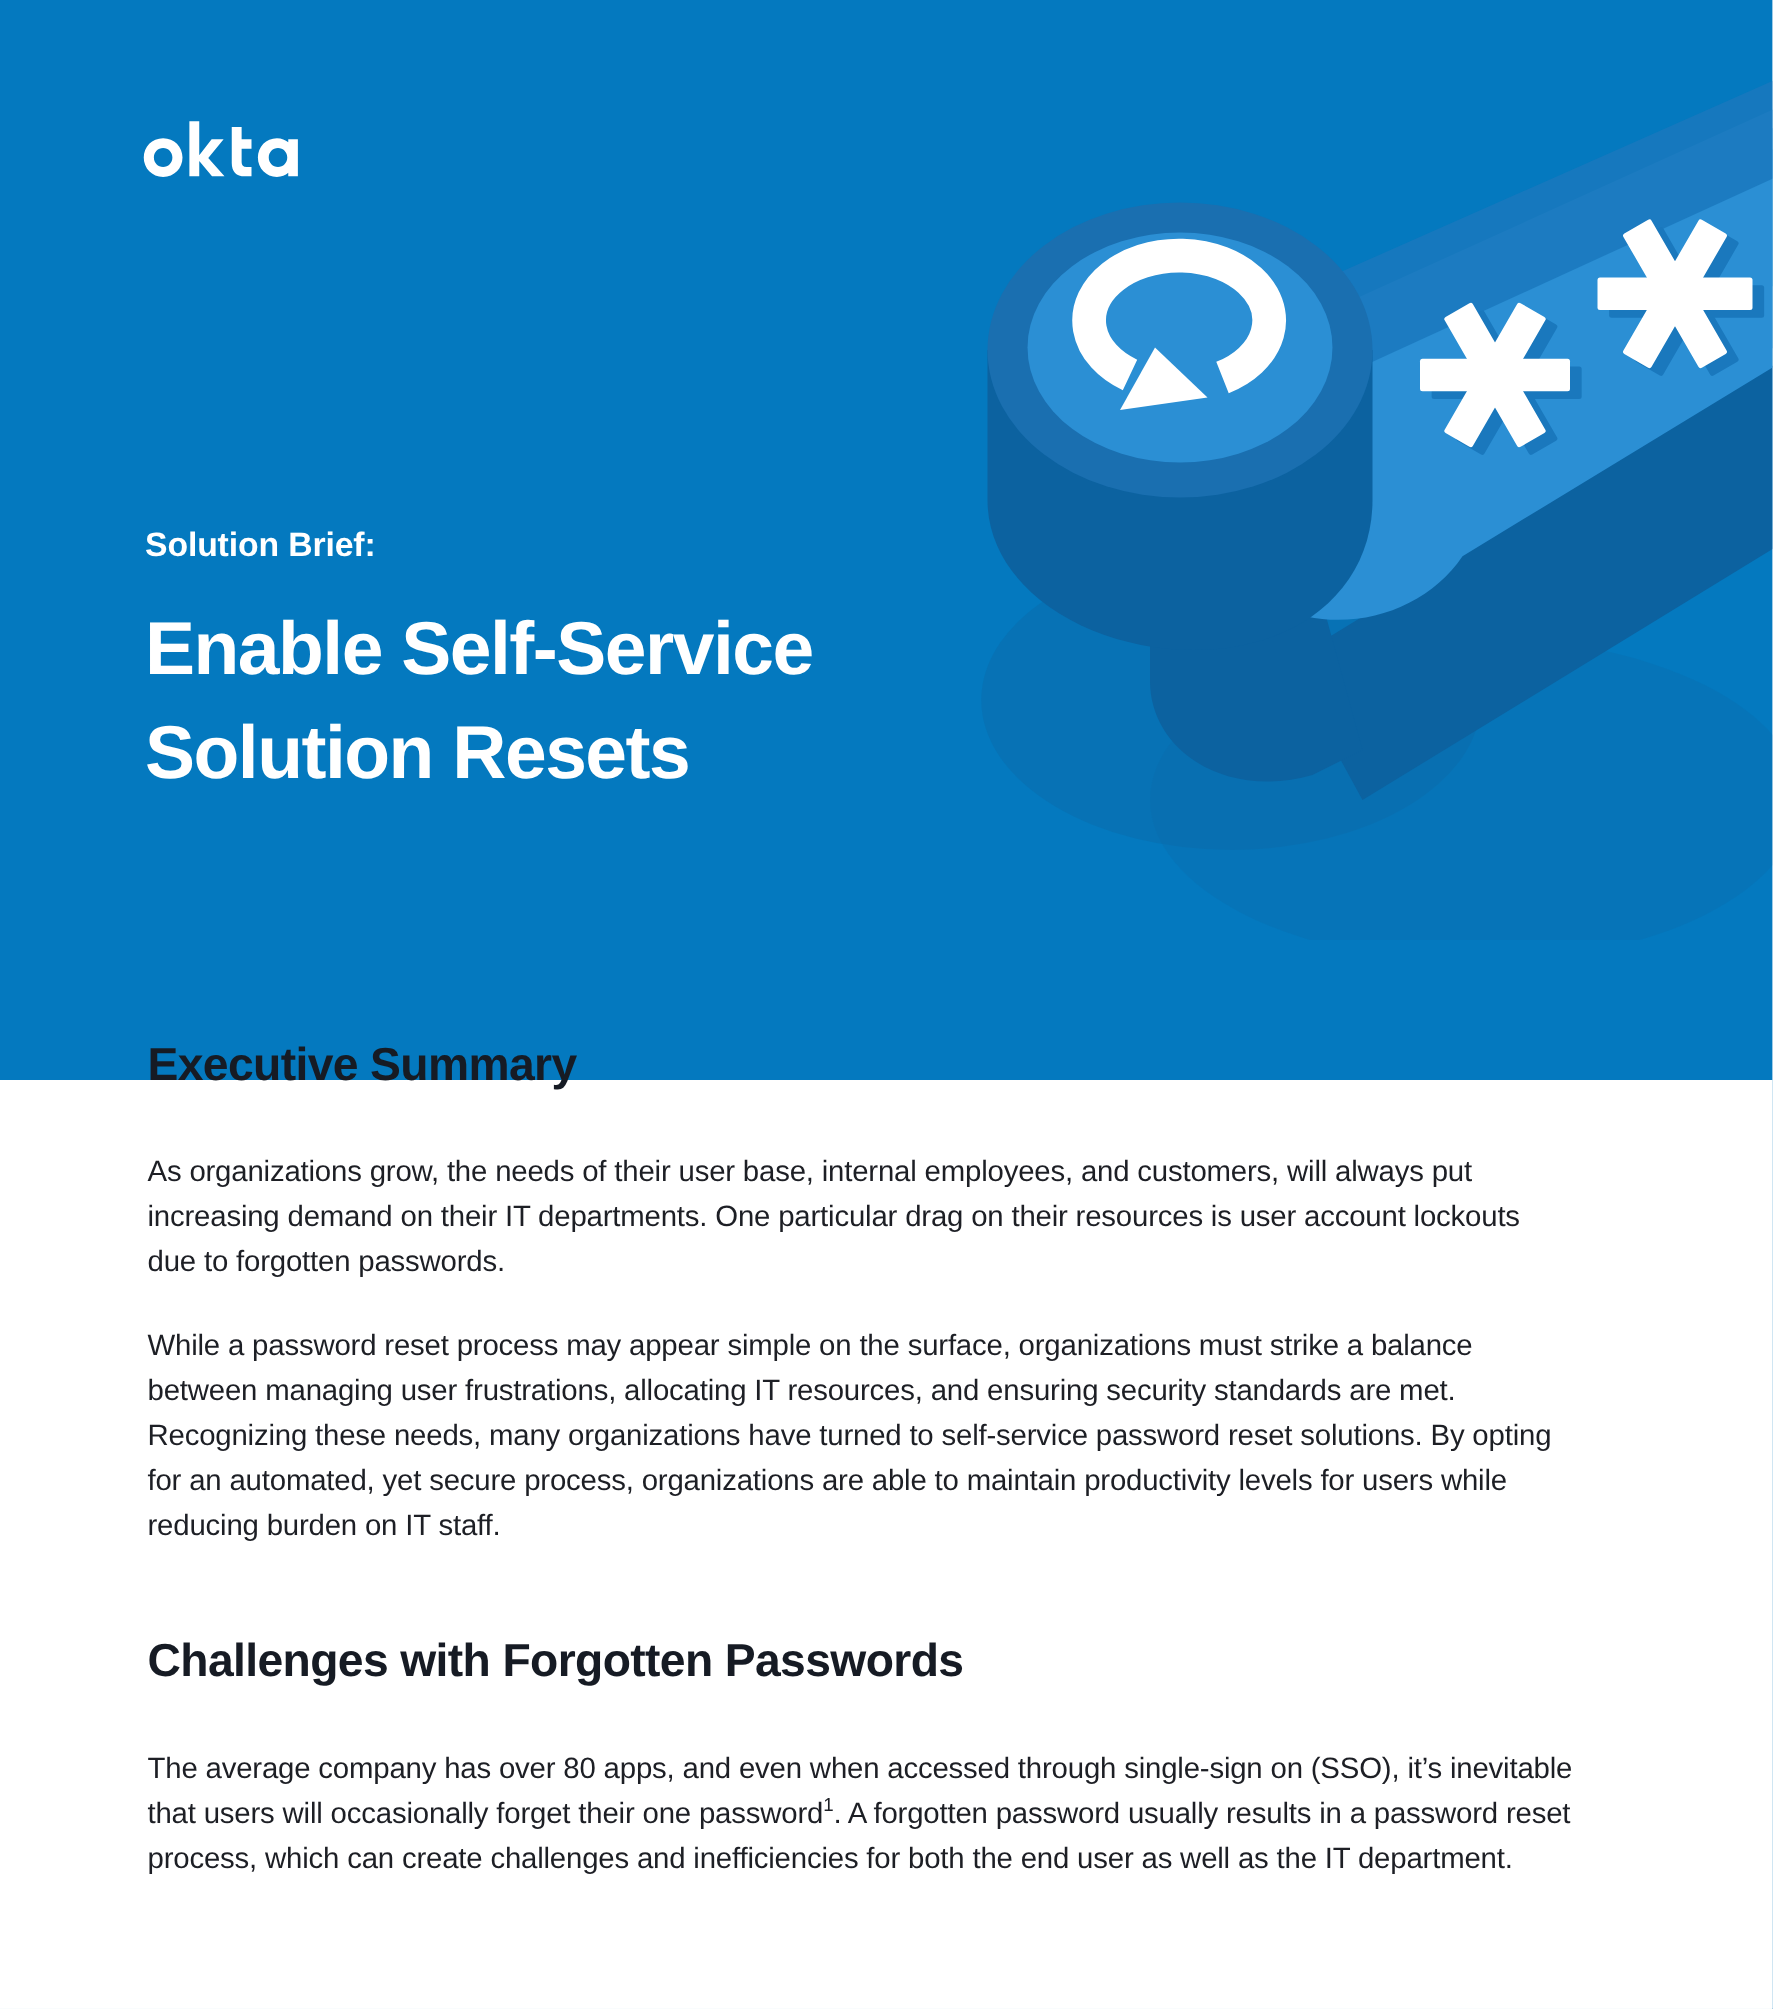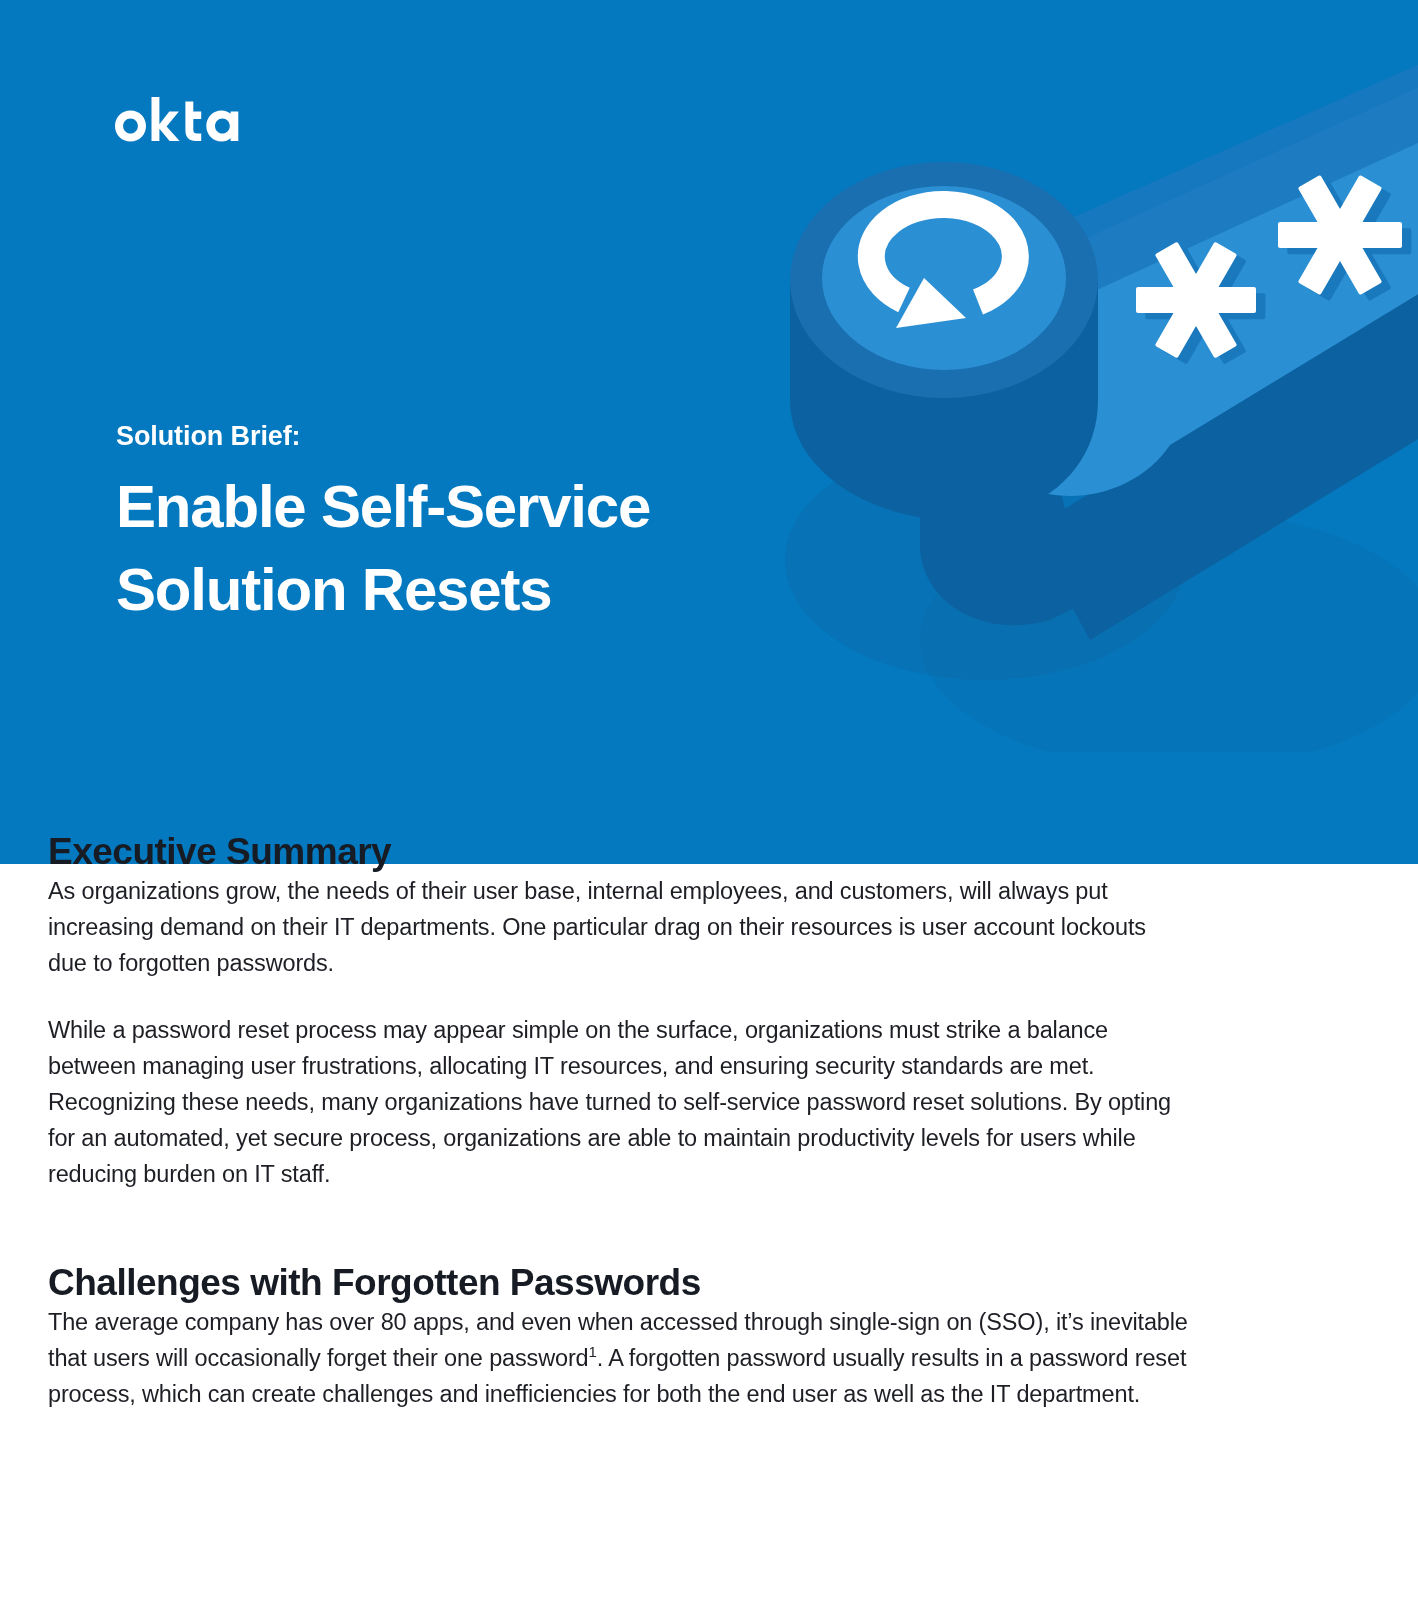--- a/index.html
+++ b/index.html
@@ -52,21 +52,21 @@
     width: 640px;
   }
   .eyebrow {
     color: #ffffff;
     font-size: 27px;
     font-weight: bold;
     letter-spacing: -0.1px;
     line-height: 1.2;
   }
   .hero-title {
-    margin-top: 14px;
+    margin-top: 26px;
     color: #ffffff;
     font-size: 60px;
     font-weight: bold;
     line-height: 1.38;
     letter-spacing: -1.2px;
   }
 
   
   .illus {
     position: absolute;
@@ -78,42 +78,42 @@
     pointer-events: none;
   }
   .illus svg { display: block; width: 1418px; height: 752px; }
 
   
   .content {
     position: absolute;
     left: 0;
     top: 752px;
     width: 1418px;
-    padding: 0 48px;
+    padding: 0 118px;
   }
 
   h2.section-heading {
     color: #161b24;
     font-size: 37px;
     font-weight: bold;
     letter-spacing: -0.5px;
     line-height: 1.2;
   }
 
   .heading-exec { margin-top: 78px; }
   .heading-challenges { margin-top: 68px; }
 
   p.body-para {
     color: #1d1f25;
     font-size: 23.5px;
     line-height: 1.53;
     letter-spacing: -0.15px;
     max-width: 1140px;
   }
-  .para-gap-first { }
+  .para-gap-first { margin-top: 46px; }
   .para-gap { margin-top: 31px; }
 
   sup.footnote-mark {
     font-size: 15px;
     vertical-align: super;
     line-height: 0;
   }
 </style>
 </head>
 <body>

